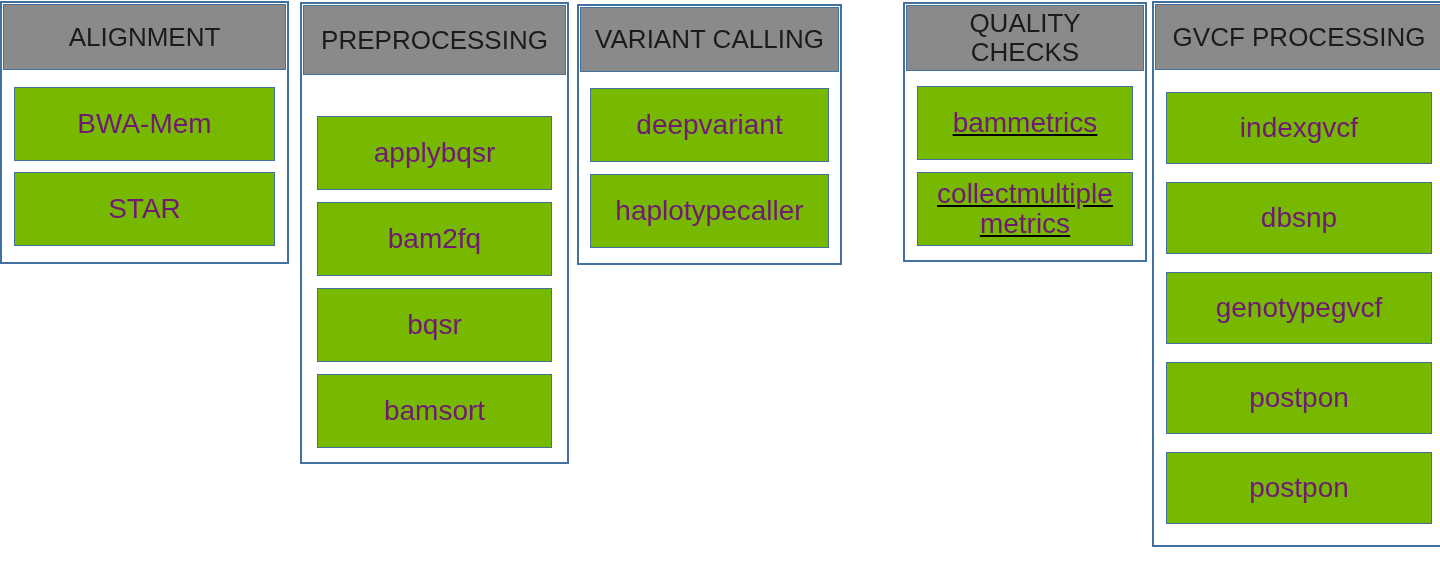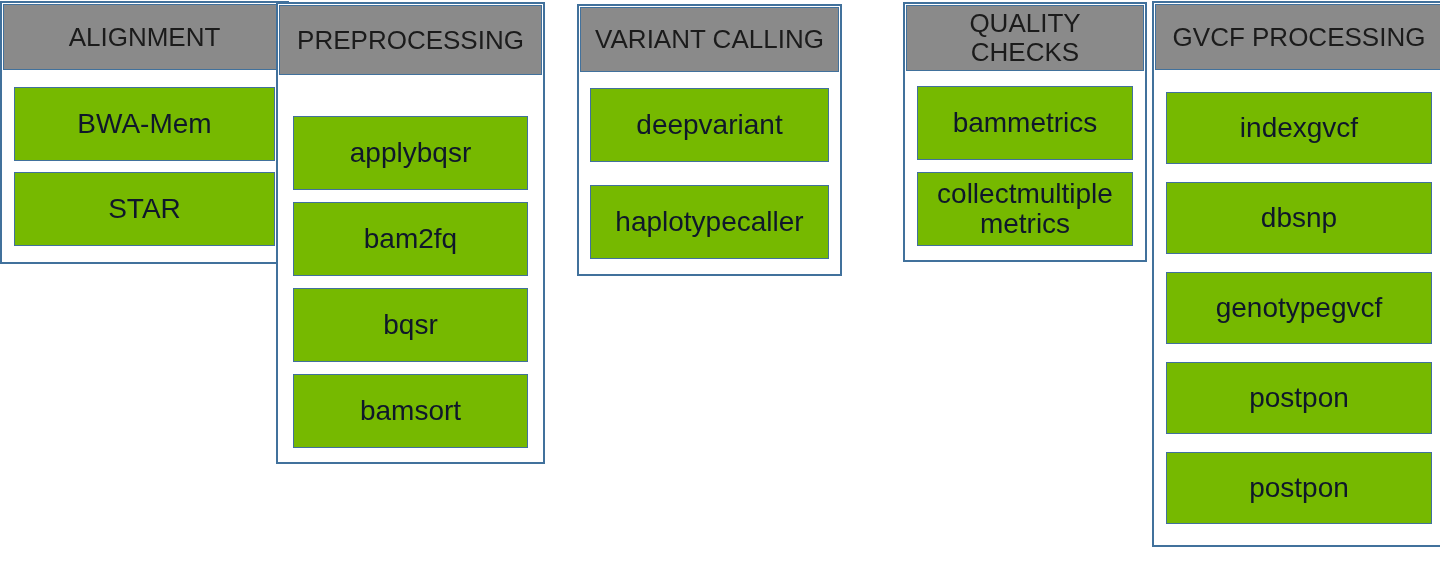--- a/index.html
+++ b/index.html
@@ -38,48 +38,48 @@
     box-sizing: border-box;
   }
   .col-body {
     display: flex;
     flex-direction: column;
     box-sizing: border-box;
   }
   .stage-btn {
     background: #76b900;
     border: 1px solid #41719c;
-    color: #0f172a;
+    color: #701a75;
     font-size: 28px;
     line-height: 1.08;
     height: 74px;
     box-sizing: border-box;
     display: flex;
     align-items: center;
     justify-content: center;
     text-align: center;
     cursor: pointer;
     flex: 0 0 auto;
   }
   
   .col-0 { left: 0px;    top: 1px; width: 289px; }
   .col-0 .col-header { height: 66px; }
   .col-0 .col-body   { padding: 16px 12px; gap: 11px; }
 
-  .col-1 { left: 276px;  top: 2px; width: 269px; }
+  .col-1 { left: 300px;  top: 2px; width: 269px; }
   .col-1 .col-header { height: 70px; }
   .col-1 .col-body   { padding: 14px 15px; gap: 12px; margin-top: 26px; }
 
   .col-2 { left: 577px;  top: 4px; width: 265px; }
   .col-2 .col-header { height: 65px; }
-  .col-2 .col-body   { padding: 15px 11px; gap: 23px; }
+  .col-2 .col-body   { padding: 15px 11px; gap: 12px; }
 
   .col-3 { left: 903px;  top: 2px; width: 244px; }
   .col-3 .col-header { height: 66px; }
-  .col-3 .col-body   { padding: 14px 12px; gap: 12px; }
+  .col-3 .col-body   { padding: 14px 12px; gap: 12px; text-decoration: underline; }
 
   .col-4 { left: 1152px; top: 1px; width: 294px; }
   .col-4 .col-header { height: 66px; }
   .col-4 .col-body   { padding: 21px 12px; gap: 18px; }
   .col-4 .stage-btn  { height: 72px; }
 </style>
 </head>
 <body>
 
 <div class="column col-0">

